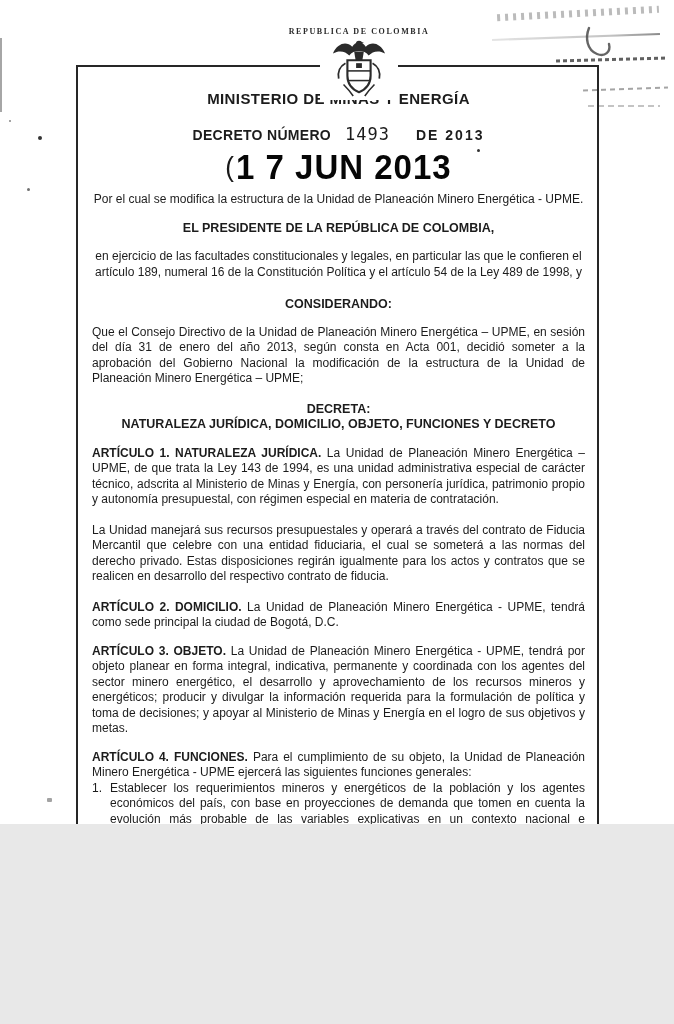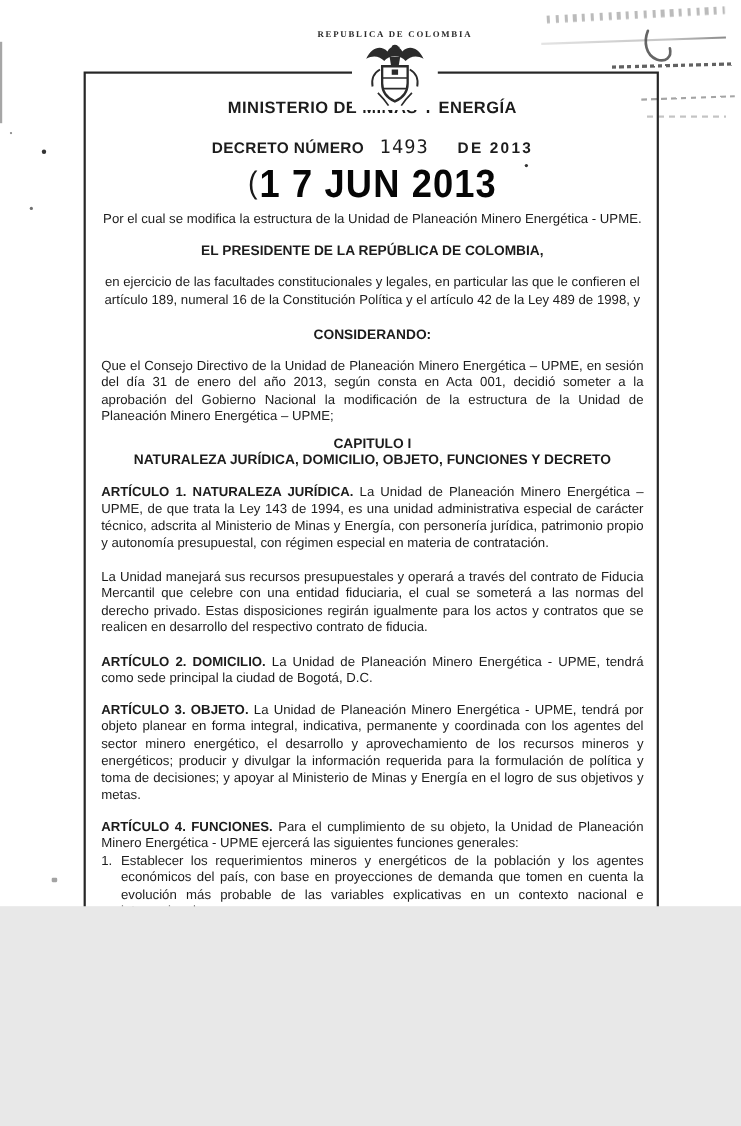--- a/index.html
+++ b/index.html
@@ -133,28 +133,28 @@
     </div>
 
     <div class="stamp center">
       <span class="stamp-prefix">(</span><span>1 7 JUN 2013</span>
     </div>
 
     <p class="subject center">Por el cual se modifica la estructura de la Unidad de Planeación Minero Energética - UPME.</p>
 
     <p class="president center">EL PRESIDENTE DE LA REPÚBLICA DE COLOMBIA,</p>
 
-    <p class="powers center">en ejercicio de las facultades constitucionales y legales, en particular las que le confieren el artículo 189, numeral 16 de la Constitución Política y el artículo 42 de la Ley 489 de 1998, y</p>
+    <p class="powers center">en ejercicio de las facultades constitucionales y legales, en particular las que le confieren el artículo 189, numeral 16 de la Constitución Política y el artículo 54 de la Ley 489 de 1998, y</p>
 
     <p class="heading h-considerando center">CONSIDERANDO:</p>
 
     <p class="p-que">Que el Consejo Directivo de la Unidad de Planeación Minero Energética – UPME, en sesión del día 31 de enero del año 2013, según consta en Acta 001, decidió someter a la aprobación del Gobierno Nacional la modificación de la estructura de la Unidad de Planeación Minero Energética – UPME;</p>
 
+    <p class="heading h-decreta center">DECRETA:</p>
 
-    <p class="heading h-capitulo center">CAPITULO I</p>
     <p class="heading h-capitulo-sub center">NATURALEZA JURÍDICA, DOMICILIO, OBJETO, FUNCIONES Y DECRETO</p>
 
     <p class="article m13"><span class="lead">ARTÍCULO 1. NATURALEZA JURÍDICA.</span><span> La Unidad de Planeación Minero Energética – UPME, de que trata la Ley 143 de 1994, es una unidad administrativa especial de carácter técnico, adscrita al Ministerio de Minas y Energía, con personería jurídica, patrimonio propio y autonomía presupuestal, con régimen especial en materia de contratación.</span></p>
 
     <p class="article m15"><span>La Unidad manejará sus recursos presupuestales y operará a través del contrato de Fiducia Mercantil que celebre con una entidad fiduciaria, el cual se someterá a las normas del derecho privado. Estas disposiciones regirán igualmente para los actos y contratos que se realicen en desarrollo del respectivo contrato de fiducia.</span></p>
 
     <p class="article m15"><span class="lead">ARTÍCULO 2. DOMICILIO.</span><span> La Unidad de Planeación Minero Energética - UPME, tendrá como sede principal la ciudad de Bogotá, D.C.</span></p>
 
     <p class="article m13"><span class="lead">ARTÍCULO 3. OBJETO.</span><span> La Unidad de Planeación Minero Energética - UPME, tendrá por objeto planear en forma integral, indicativa, permanente y coordinada con los agentes del sector minero energético, el desarrollo y aprovechamiento de los recursos mineros y energéticos; producir y divulgar la información requerida para la formulación de política y toma de decisiones; y apoyar al Ministerio de Minas y Energía en el logro de sus objetivos y metas.</span></p>
 

